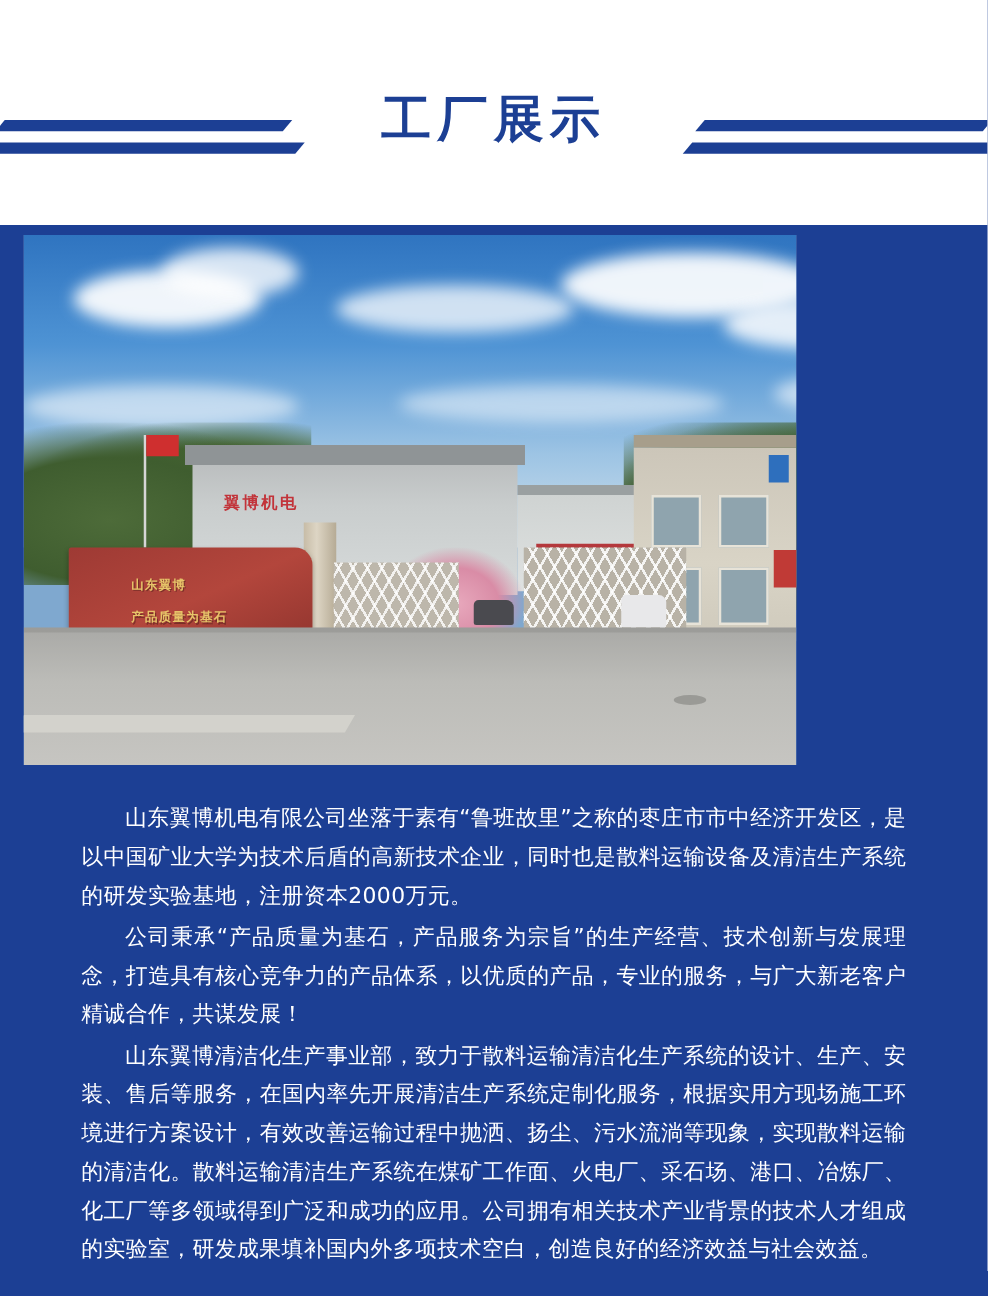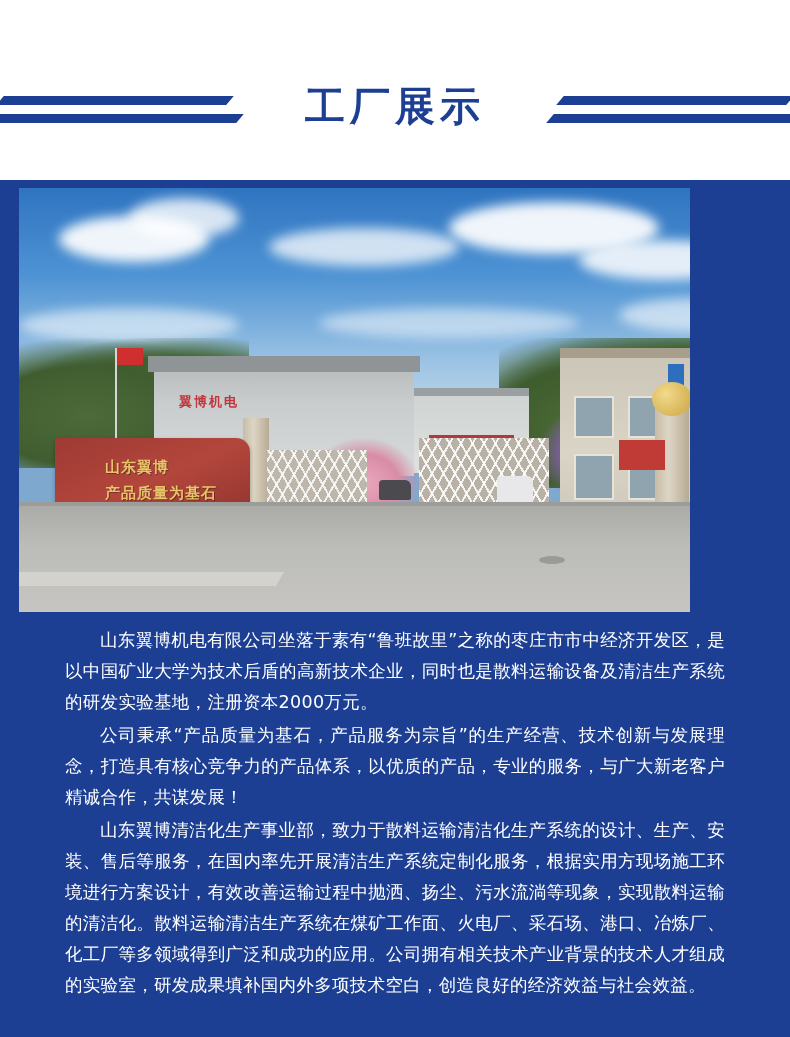--- a/index.html
+++ b/index.html
@@ -55,21 +55,21 @@
   }
   .hdr-bar.right-bottom {
     right: -10px;
     top: 114px;
     width: 250px;
     transform: skewX(-40deg);
     transform-origin: left center;
   }
   .hdr-title {
     position: absolute;
-    top: 79px;
+    top: 68px;
     left: 0;
     right: 0;
     text-align: center;
     font-size: 40px;
     letter-spacing: 5px;
     color: #1c3f94;
     font-weight: bold;
     font-family: "DejaVu Sans", "Liberation Sans", sans-serif;
   }
   .hdr-sub {
@@ -94,21 +94,21 @@
   }
 
   .photo-wrap {
     position: relative;
     margin: 0 auto;
     padding-top: 8px;
     width: 752px;
   }
   .photo {
     position: relative;
-    width: 671px;
+    width: 618px;
     height: 424px;
     overflow: hidden;
     background: #7fa8cf;
   }
 
   
   .sky {
     position: absolute;
     left: 0; top: 0; right: 0;
     height: 250px;
@@ -271,24 +271,24 @@
     left: 36px; top: 250px;
     width: 195px; height: 86px;
     background: linear-gradient(to bottom right, #9e3a34 0%, #b3463c 50%, #8e332d 100%);
     border-radius: 2px 14px 2px 2px;
     box-shadow: 0 2px 4px rgba(0,0,0,.25);
   }
   .monument .mtxt {
     position: absolute;
     left: 50px; top: 18px;
     color: #e7c469;
-    font-size: 15px;
+    font-size: 10px;
     line-height: 26px;
     letter-spacing: 1px;
-    font-family: Liberation Mono, monospace;
+    font-family: Liberation Sans, sans-serif;
     font-weight: bold;
     text-shadow: 1px 1px 0 rgba(0,0,0,.3);
   }
 
   
   .flagpole {
     position: absolute;
     left: 96px; top: 160px;
     width: 2px; height: 90px;
     background: #d6d6d6;
@@ -347,21 +347,21 @@
     left: 0; top: 384px;
     width: 265px; height: 14px;
     background: #d3d2cc;
     transform: skewX(-30deg);
     transform-origin: left top;
   }
 
   
   .text-block {
     width: 660px;
-    margin: 13px auto 0 auto;
+    margin: 28px auto 0 auto;
     color: #ffffff;
     font-size: 17.5px;
     line-height: 31px;
     font-family: "DejaVu Sans", "Liberation Sans", sans-serif;
     letter-spacing: .3px;
   }
   .text-block p {
     margin: 0 0 2px 0;
     text-indent: 2em;
     text-align: justify;

